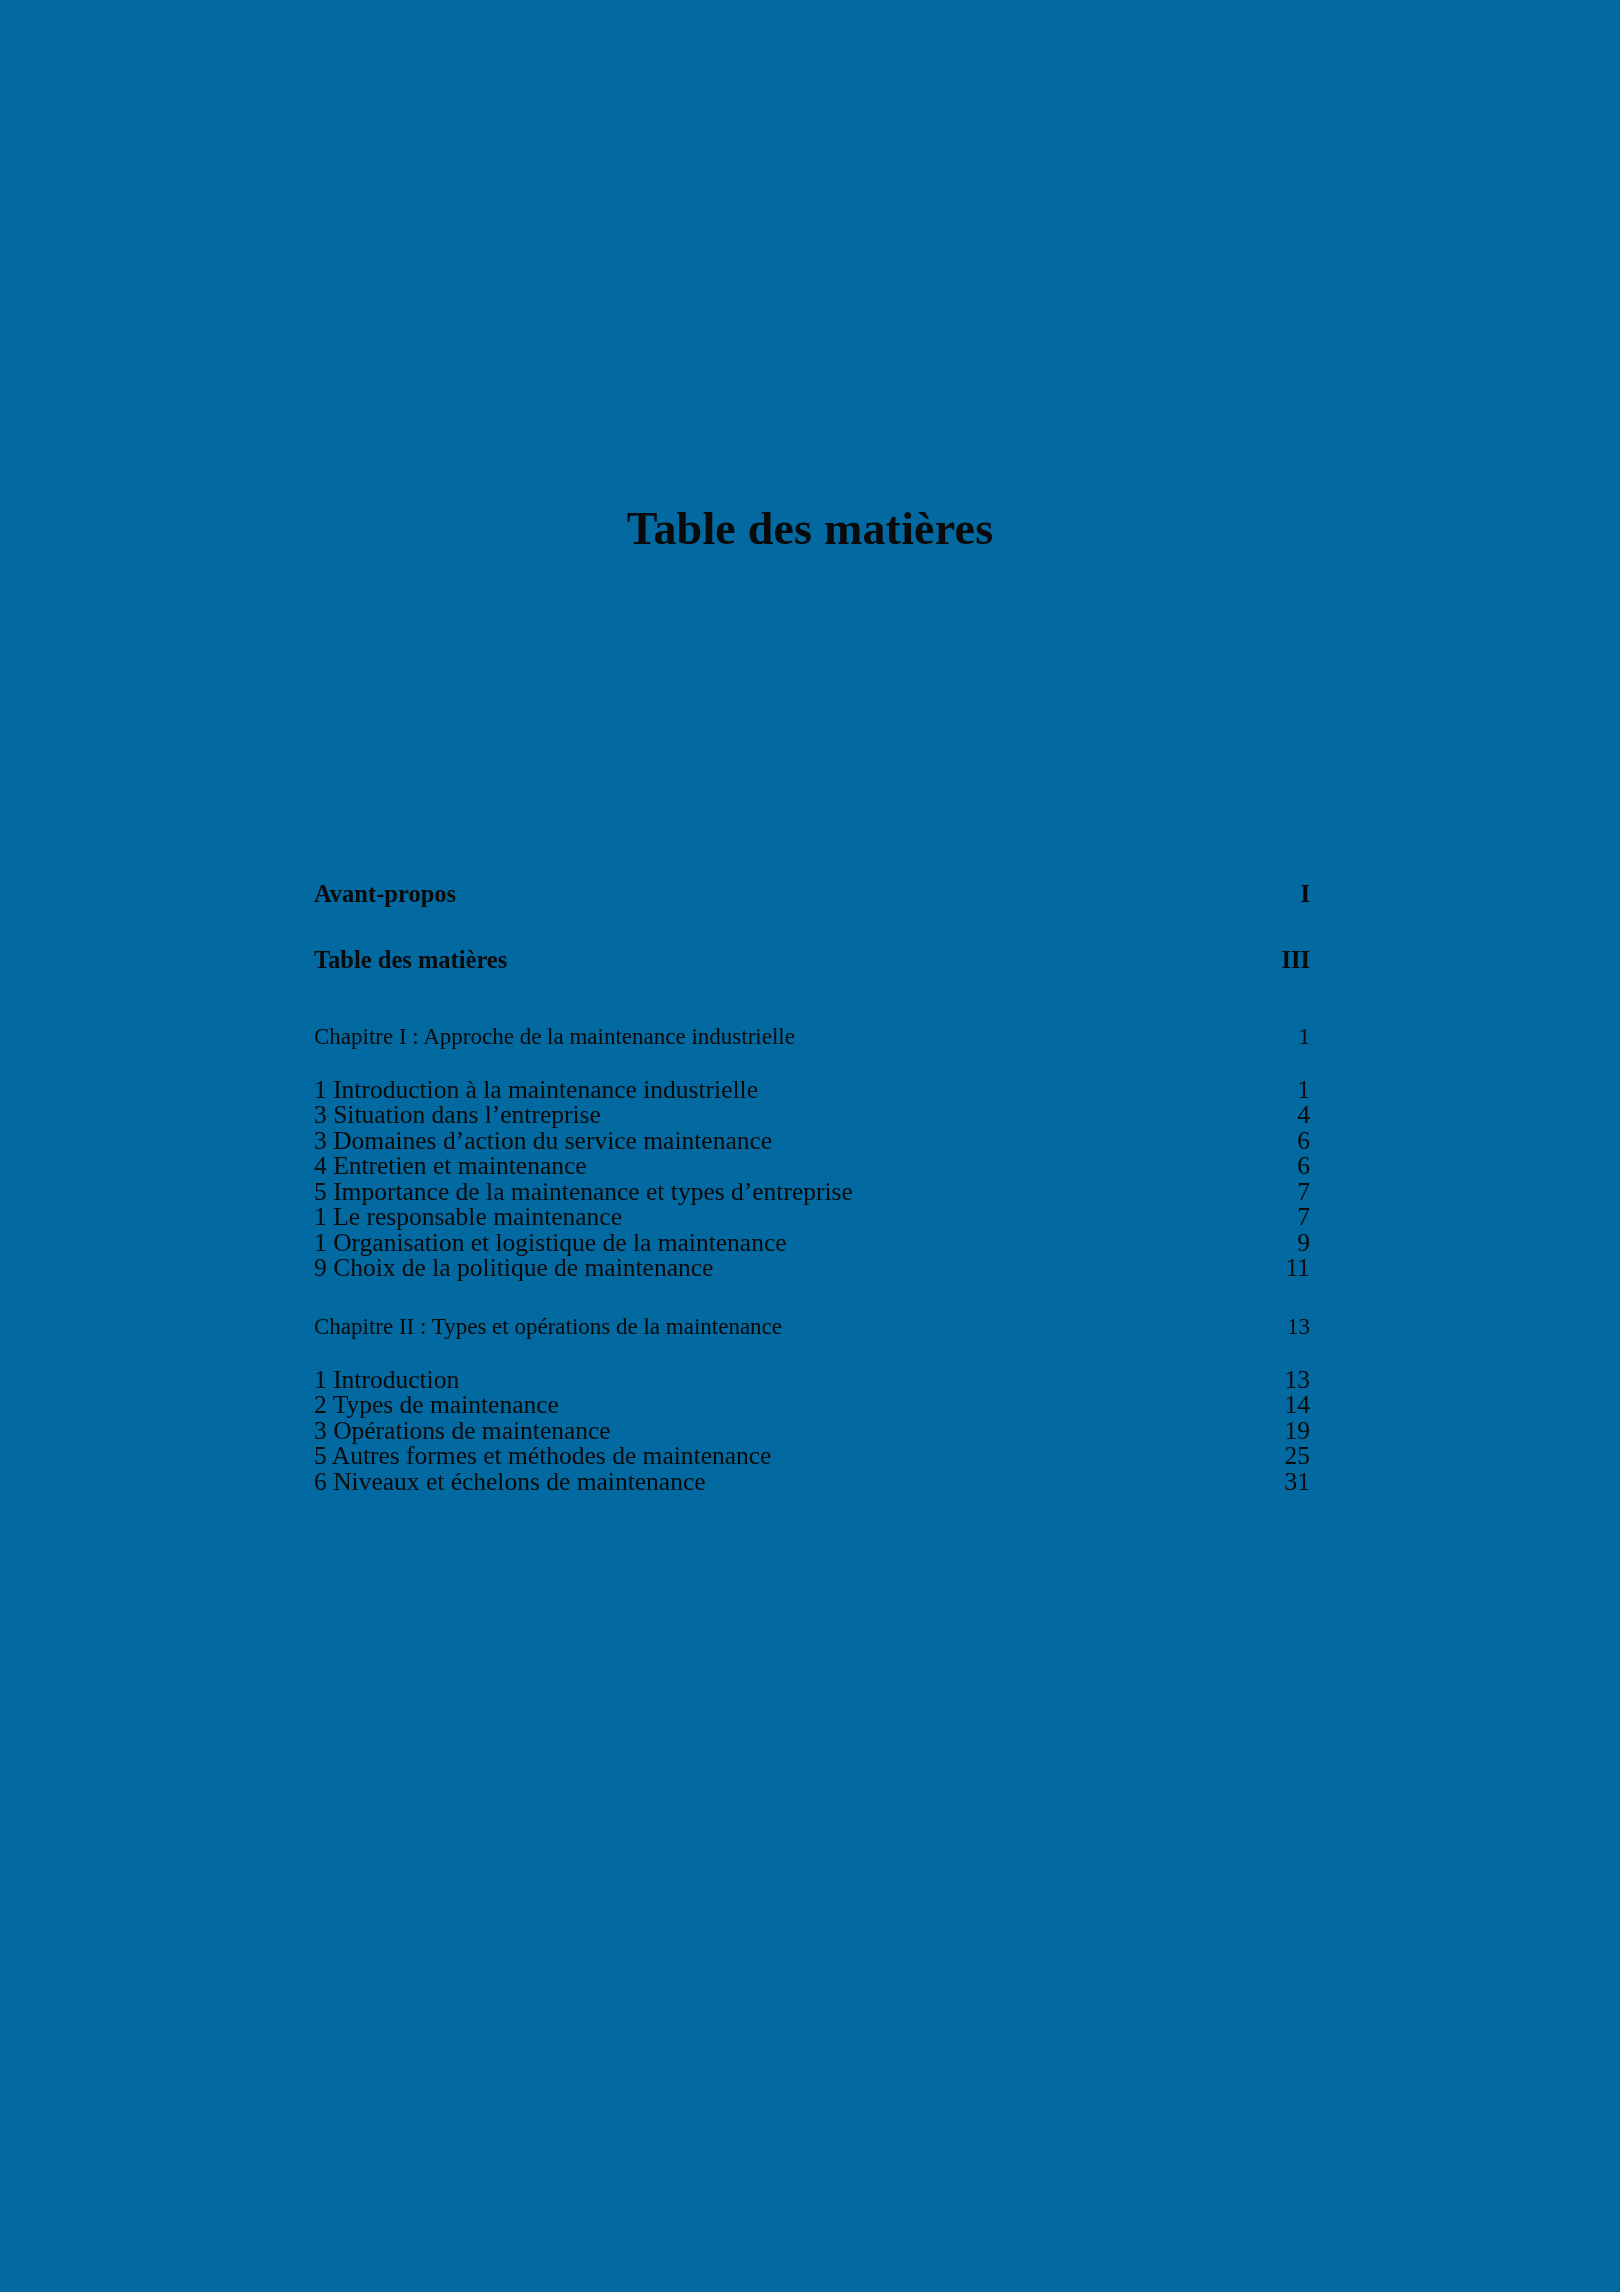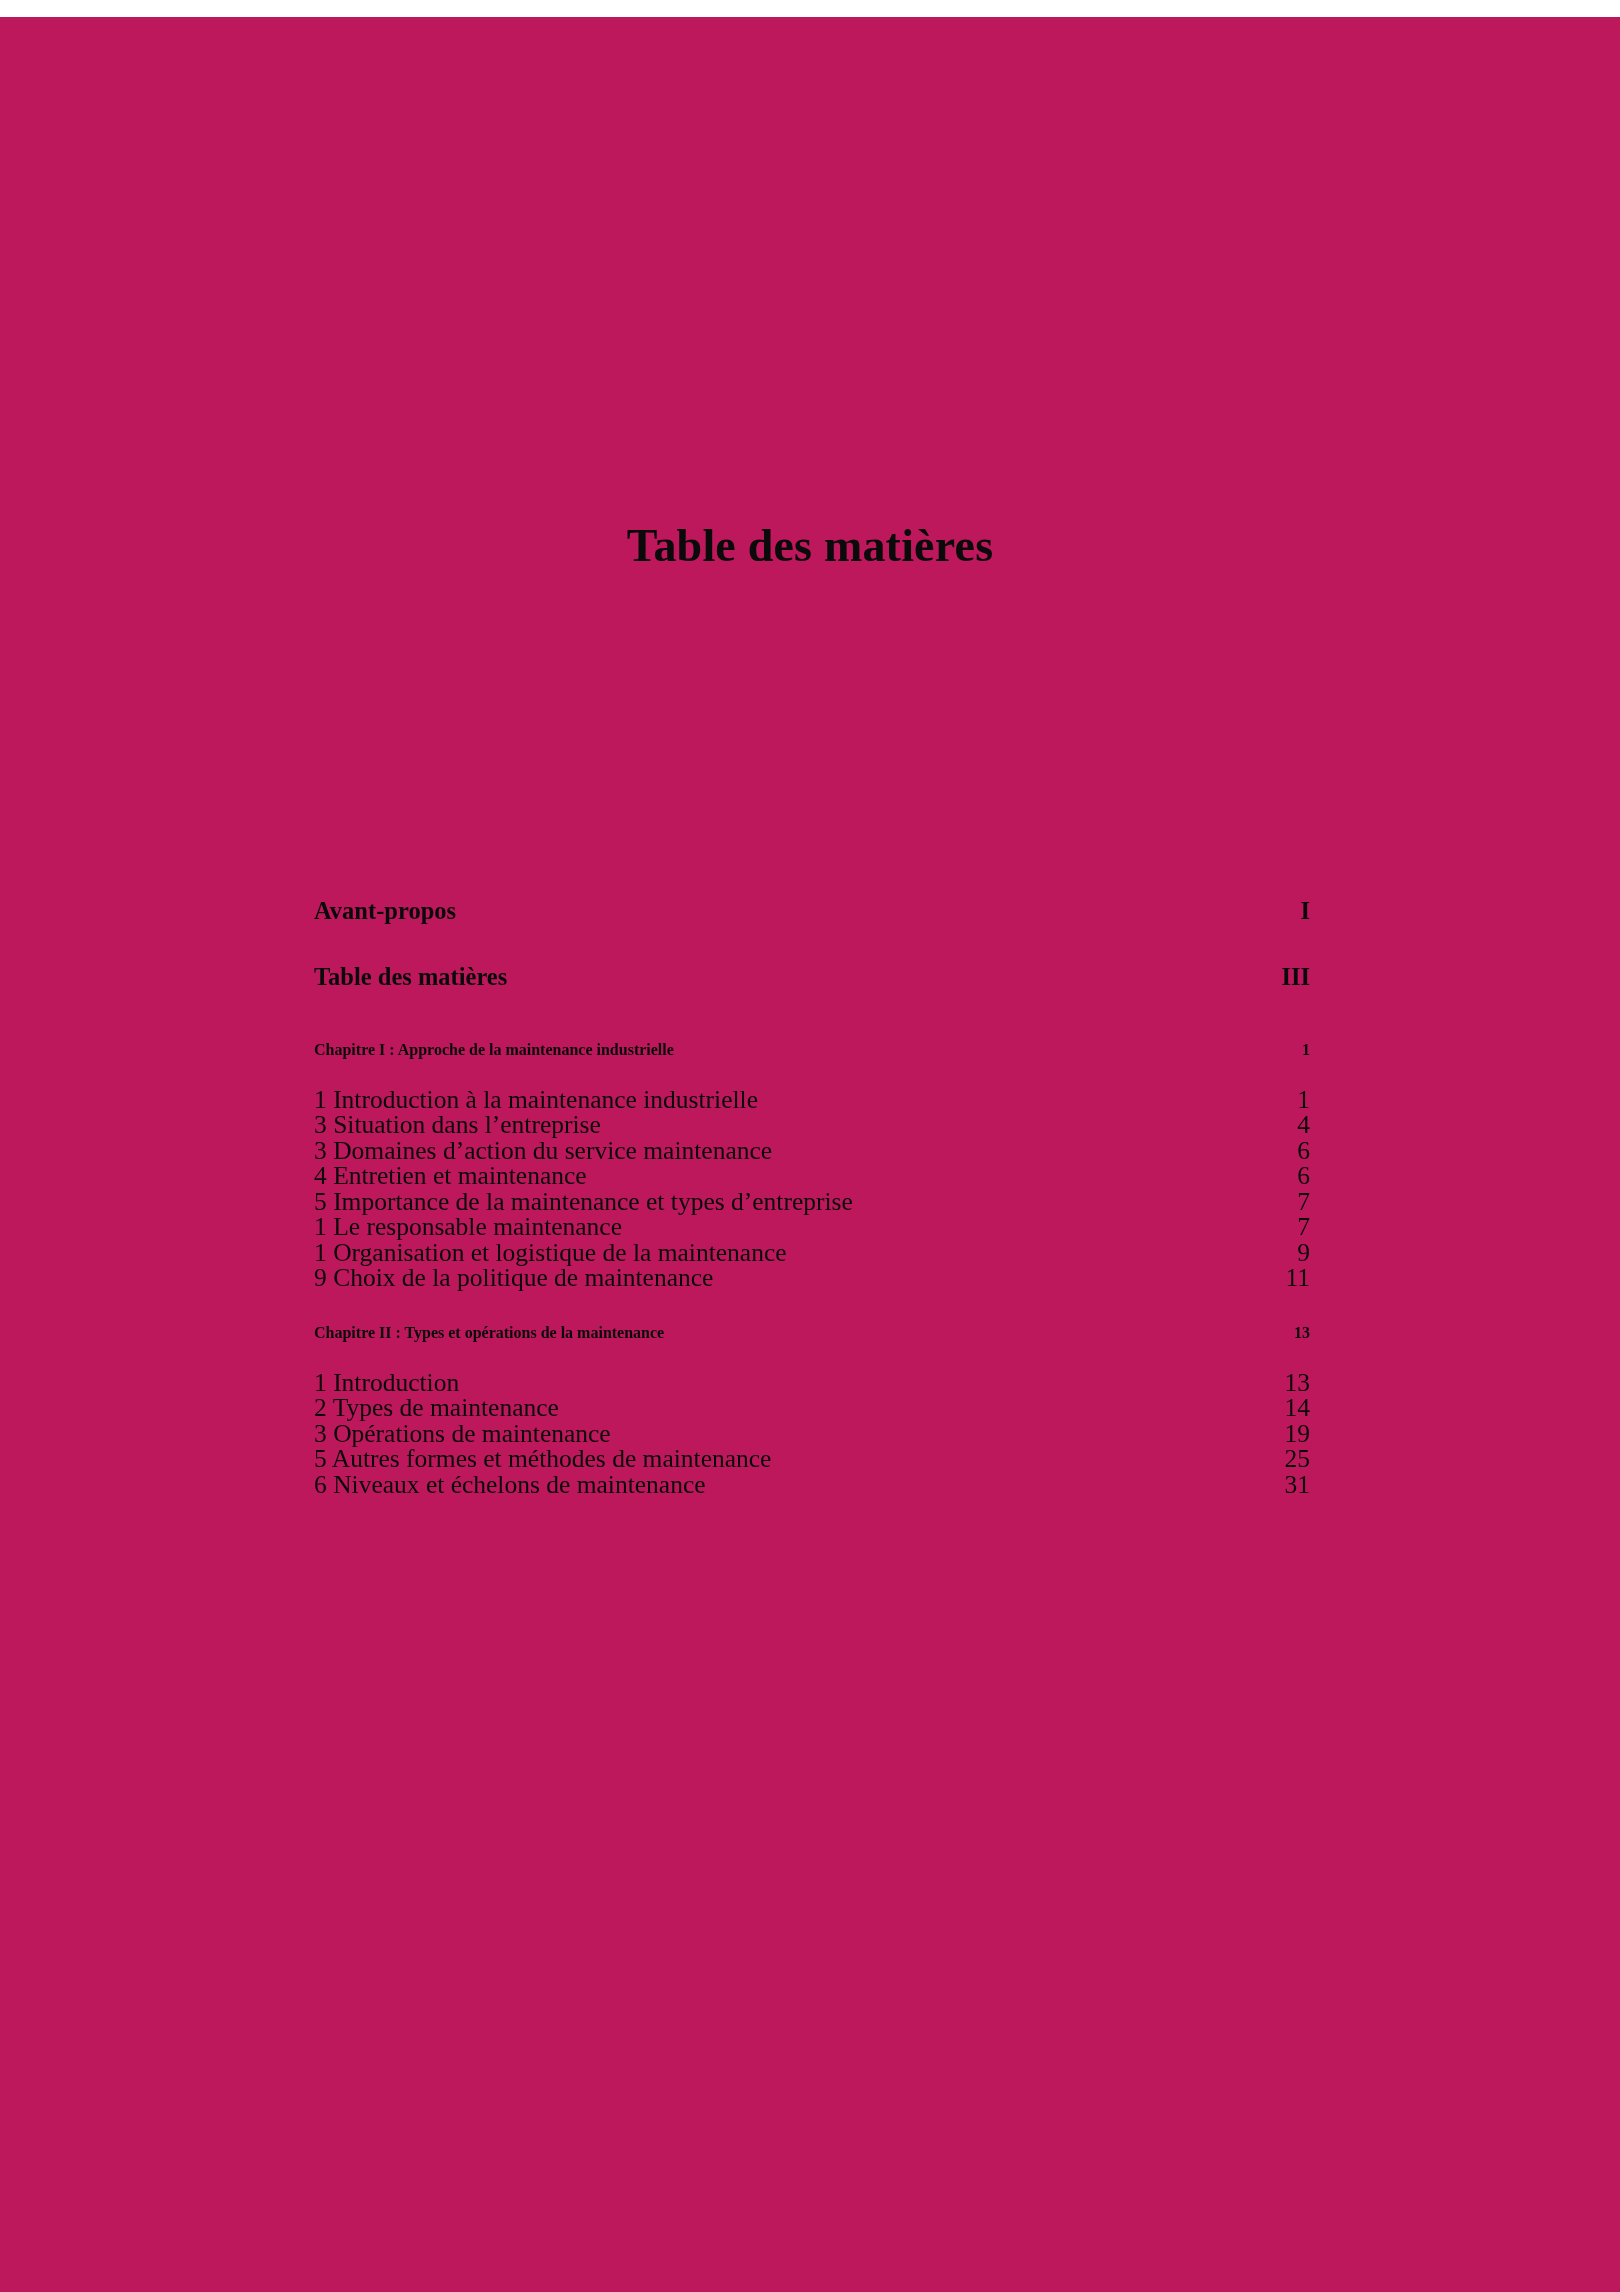--- a/index.html
+++ b/index.html
@@ -13,22 +13,21 @@
     height: 2293px;
     position: relative;
     font-family: "Liberation Serif", "DejaVu Serif", serif;
     color: #0a0a0a;
     overflow: hidden;
   }
 
   .page {
     position: absolute;
     inset: 0;
-    background: #be185d;
-    margin-top: 17px;
+    background: #0369a1;
   }
 
   
   .doc-title {
     position: absolute;
     top: 472px;
     left: 0;
     width: 1620px;
     text-align: center;
     font-size: 46px;
@@ -66,22 +65,22 @@
   
   .toc-row.front {
     font-size: 24.5px;
     font-weight: bold;
     line-height: 1.0;
     margin-bottom: 41px;
   }
 
   
   .toc-row.chapter {
-    font-size: 16px;
-    font-weight: bold;
+    font-size: 23px;
+    font-weight: normal;
     line-height: 1.0;
   }
 
   
   .group-gap-before {
     height: 11.8px;
   }
 
   
   .group-gap-after {

